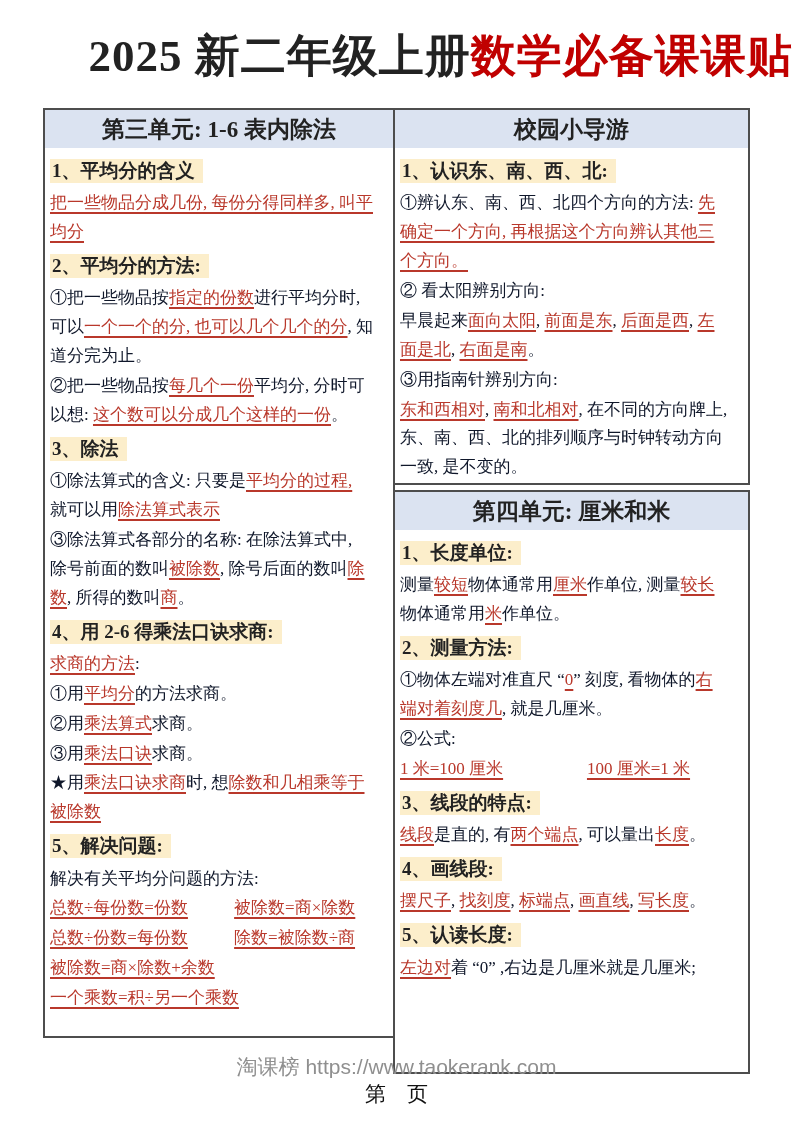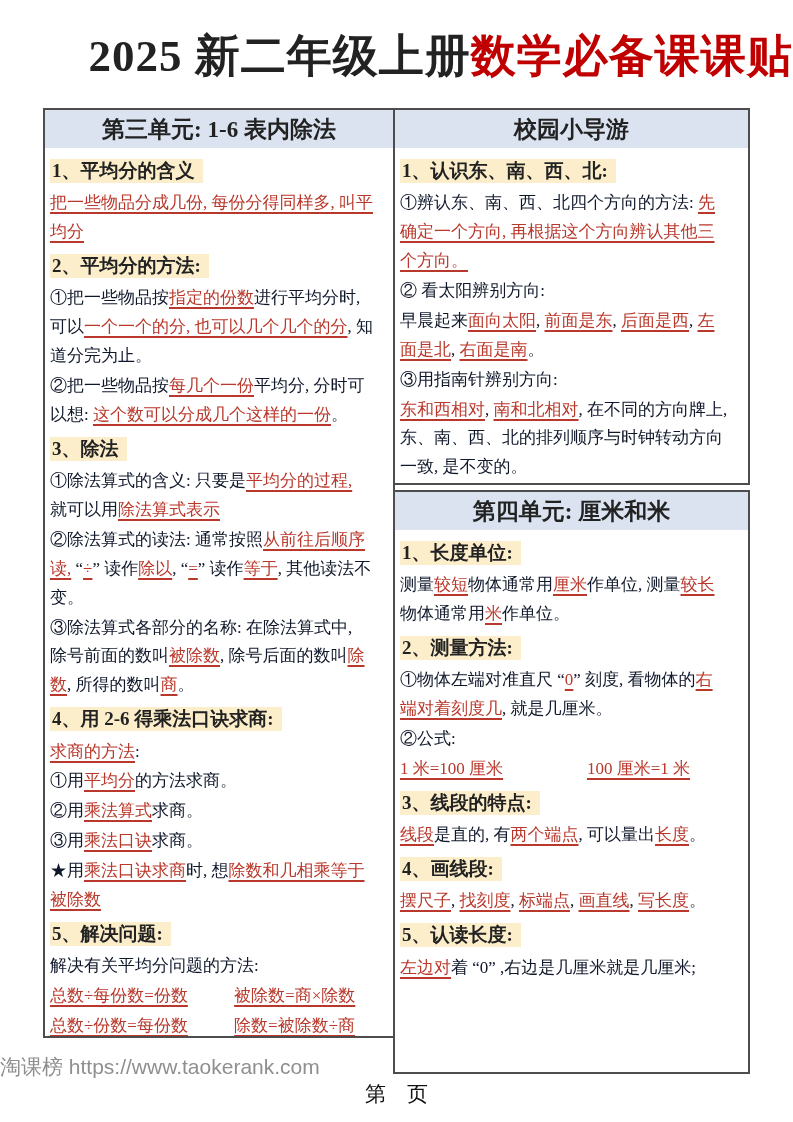--- a/index.html
+++ b/index.html
@@ -34,21 +34,21 @@
     color:#b9382b;
     text-decoration:underline;
     text-decoration-color:#b9382b;
     text-decoration-thickness:1.5px;
     text-underline-offset:4px;
   }
   .line-pair{display:flex;margin:0 0 1px 0;}
   .pair-a{flex:0 0 57%;}
   .pair-b{flex:1;}
   .footer-watermark{
-    position:absolute;left:0;top:1053px;width:793px;
+    position:absolute;left:0;top:1053px;width:793px;text-align:center;
     font-size:21px;color:#8f8f8f;
     font-family:"Liberation Sans","DejaVu Sans",sans-serif;
   }
   .footer-page{
     position:absolute;left:0;top:1080px;width:793px;text-align:center;
     font-size:21px;color:#111;
   }
 </style>
 </head>
 <body>
@@ -62,21 +62,20 @@
   <div class="box box-left">
     <div class="box-header">第三单元: 1-6 表内除法</div>
     <div class="box-body">
         <div class="line-h"><span class="hl">1、平均分的含义</span></div>
         <div class="line-p"><span class="seg-r">把一些物品分成几份, 每份分得同样多, 叫平均分</span></div>
         <div class="line-h"><span class="hl">2、平均分的方法:</span></div>
         <div class="line-p"><span class="seg-b">①把一些物品按</span><span class="seg-r">指定的份数</span><span class="seg-b">进行平均分时, 可以</span><span class="seg-r">一个一个的分, 也可以几个几个的分</span><span class="seg-b">, 知道分完为止。</span></div>
         <div class="line-p"><span class="seg-b">②把一些物品按</span><span class="seg-r">每几个一份</span><span class="seg-b">平均分, 分时可以想: </span><span class="seg-r">这个数可以分成几个这样的一份</span><span class="seg-b">。</span></div>
         <div class="line-h"><span class="hl">3、除法</span></div>
         <div class="line-p"><span class="seg-b">①除法算式的含义: 只要是</span><span class="seg-r">平均分的过程,</span><span class="seg-b"> 就可以用</span><span class="seg-r">除法算式表示</span></div>
-        <div class="line-p"><span class="seg-b">②除法算式的读法: 通常按照</span><span class="seg-r">从前往后顺序读,</span><span class="seg-b"> “</span><span class="seg-r">÷</span><span class="seg-b">” 读作</span><span class="seg-r">除以</span><span class="seg-b">, “</span><span class="seg-r">=</span><span class="seg-b">” 读作</span><span class="seg-r">等于</span><span class="seg-b">, 其他读法不变。</span></div>
         <div class="line-p"><span class="seg-b">③除法算式各部分的名称: 在除法算式中, 除号前面的数叫</span><span class="seg-r">被除数</span><span class="seg-b">, 除号后面的数叫</span><span class="seg-r">除数</span><span class="seg-b">, 所得的数叫</span><span class="seg-r">商</span><span class="seg-b">。</span></div>
         <div class="line-h"><span class="hl">4、用 2-6 得乘法口诀求商:</span></div>
         <div class="line-p"><span class="seg-r">求商的方法</span><span class="seg-b">:</span></div>
         <div class="line-p"><span class="seg-b">①用</span><span class="seg-r">平均分</span><span class="seg-b">的方法求商。</span></div>
         <div class="line-p"><span class="seg-b">②用</span><span class="seg-r">乘法算式</span><span class="seg-b">求商。</span></div>
         <div class="line-p"><span class="seg-b">③用</span><span class="seg-r">乘法口诀</span><span class="seg-b">求商。</span></div>
         <div class="line-p"><span class="seg-b">★用</span><span class="seg-r">乘法口诀求商</span><span class="seg-b">时, 想</span><span class="seg-r">除数和几相乘等于被除数</span></div>
         <div class="line-h"><span class="hl">5、解决问题:</span></div>
         <div class="line-p"><span class="seg-b">解决有关平均分问题的方法:</span></div>
         <div class="line-pair">

